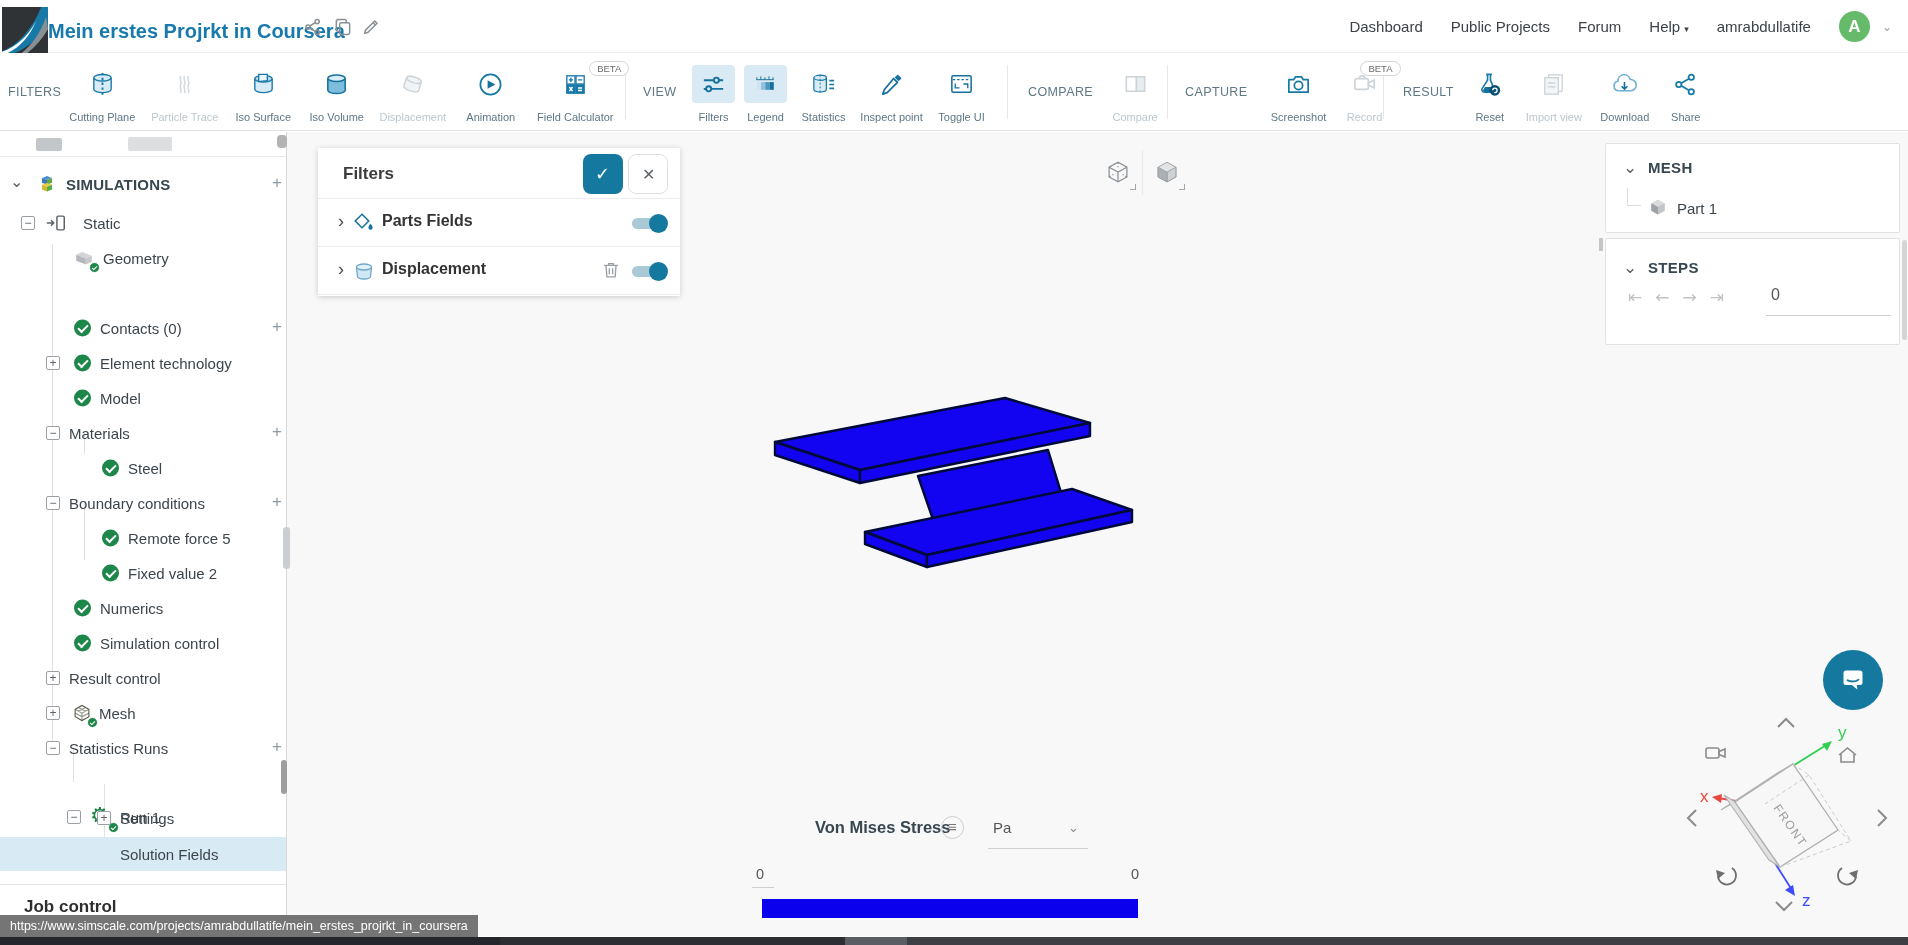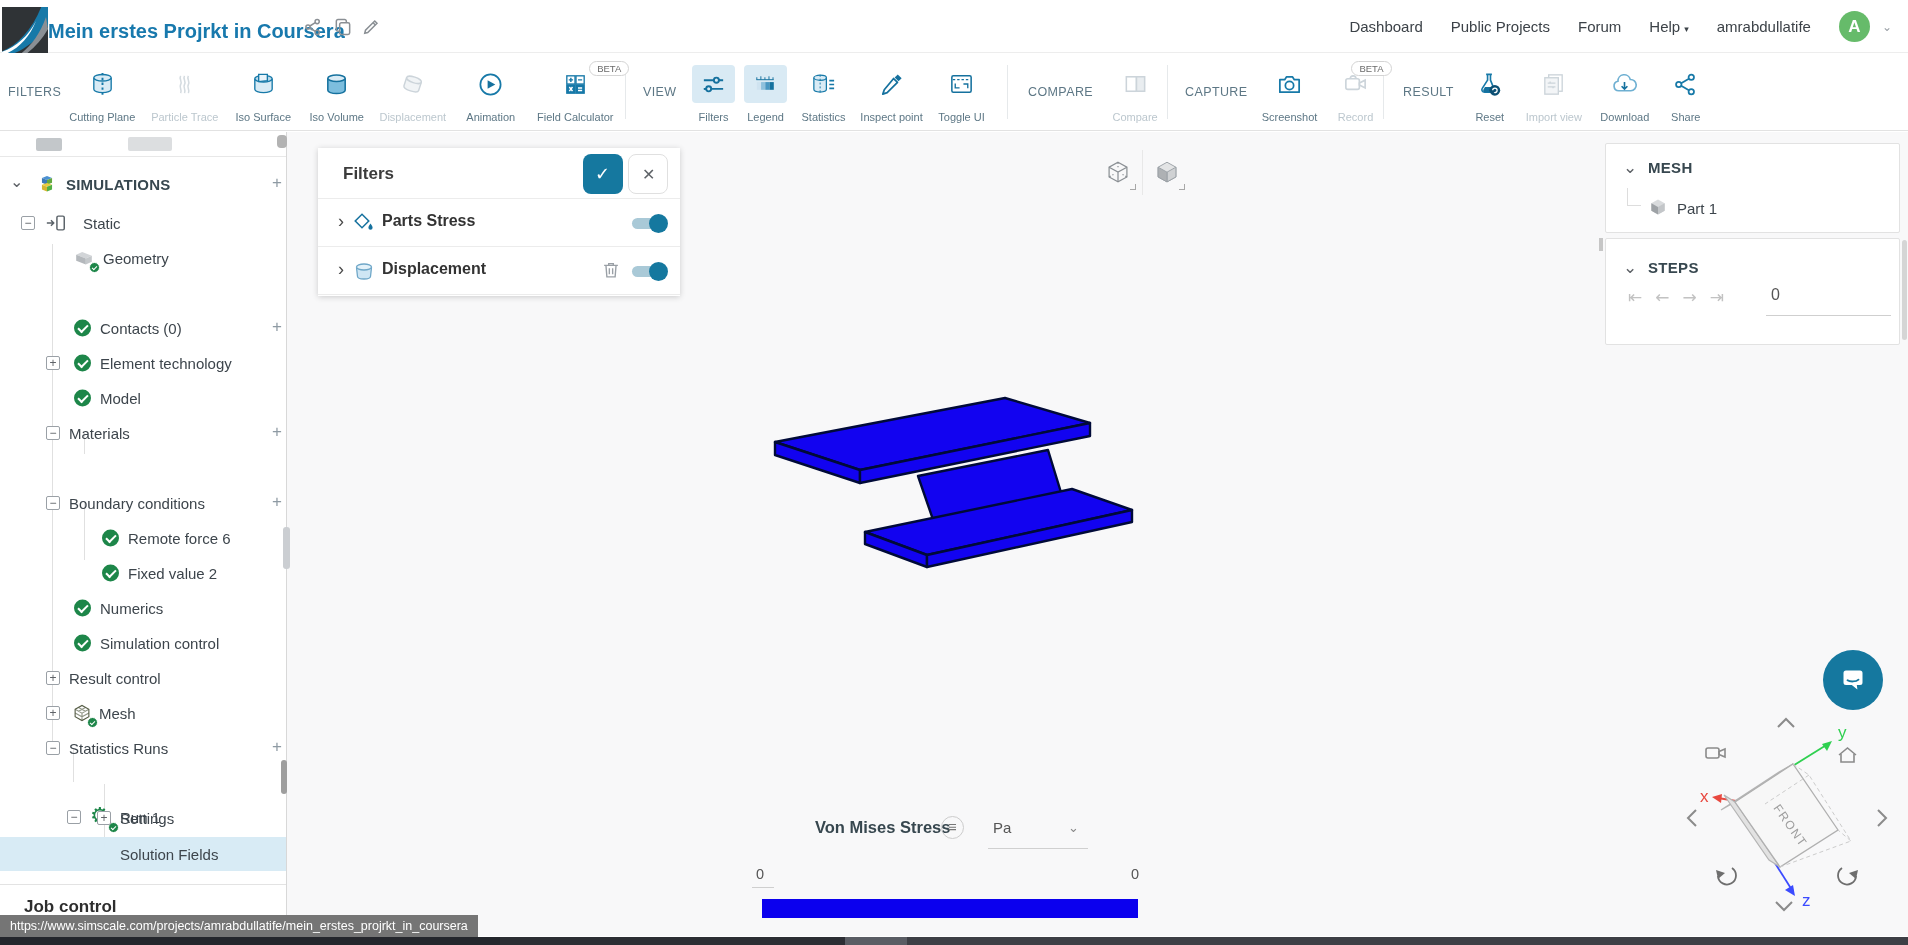--- a/index.html
+++ b/index.html
@@ -345,21 +345,21 @@
               <path d="M15 6v15"></path>
             </svg>
           </span>
         <span class="lbl">Compare</span>
       </div>
     </div>
 
     <span class="tb-div" style="left:1167px"></span>
 
     <div class="tb-sec" style="left:1185px">
-      <span class="tb-seclabel" style="margin-right:8px">CAPTURE</span>
+      <span class="tb-seclabel" style="margin-right:17px">CAPTURE</span>
       <div class="tb-item" style="width:68px">
         <span class="icw">
             <svg viewBox="0 0 28 28" fill="none" stroke="#1779a8" stroke-width="1.8">
               <path d="M4 9h5l2-3h6l2 3h5v13H4z" stroke-linejoin="round"></path>
               <circle cx="14" cy="15" r="4.3"></circle>
             </svg>
           </span>
         <span class="lbl">Screenshot</span>
       </div>
       <div class="tb-item dis" style="width:64px">
@@ -488,28 +488,32 @@
     </div>
     <div class="trow" style="top:249px">
       <span class="chkc" style="left:74px"></span>
       <span class="tlabel" style="left:100px">Model</span>
     </div>
     <div class="trow" style="top:284px">
       <span class="exp minus" style="left:46px"></span>
       <span class="tlabel" style="left:69px">Materials</span>
       <span class="tplus" style="left:268px"></span>
     </div>
+    <div class="trow" style="top:319px">
+      <span class="chkc" style="left:102px"></span>
+      <span class="tlabel" style="left:128px">Steel</span>
+    </div>
     <div class="trow" style="top:354px">
       <span class="exp minus" style="left:46px"></span>
       <span class="tlabel" style="left:69px">Boundary conditions</span>
       <span class="tplus" style="left:268px"></span>
     </div>
     <div class="trow" style="top:389px">
       <span class="chkc" style="left:102px"></span>
-      <span class="tlabel" style="left:128px">Remote force 6</span>
+      <span class="tlabel" style="left:128px">Remote force 5</span>
     </div>
     <div class="trow" style="top:424px">
       <span class="chkc" style="left:102px"></span>
       <span class="tlabel" style="left:128px">Fixed value 2</span>
     </div>
     <div class="trow" style="top:459px">
       <span class="chkc" style="left:74px"></span>
       <span class="tlabel" style="left:100px">Numerics</span>
     </div>
     <div class="trow" style="top:494px">
@@ -561,21 +565,21 @@
       <span class="fp-title">Filters</span>
       <span class="fp-apply"></span>
       <span class="fp-close"></span>
     </div>
     <div class="fp-row">
       <span class="fp-chev"></span>
       <span class="fp-icon"><svg viewBox="0 0 24 24">
             <rect x="5.2" y="5.2" width="9.6" height="9.6" fill="none" stroke="#15719e" stroke-width="1.5" transform="rotate(45 10 10)"></rect>
             <path d="M18.5 12.5c1.2 1.8 2.1 3.1 2.1 4.2a2.1 2.1 0 1 1-4.2 0c0-1.1.9-2.4 2.1-4.2z" fill="#15719e"></path>
           </svg></span>
-      <span class="fp-label">Parts Stress</span>
+      <span class="fp-label">Parts Fields</span>
       <span class="toggle">
           <span class="track"></span>
           <span class="knob"></span>
         </span>
     </div>
     <div class="fp-row">
       <span class="fp-chev"></span>
       <span class="fp-icon"><svg viewBox="0 0 24 24">
             <g stroke="#6fa7c8" stroke-width="1.3">
               <path d="M4.5 8.5l1 9c.1 1.4 3 2.5 6.5 2.5s6.4-1.1 6.5-2.5l1-9" fill="#cfe6f4"></path>

